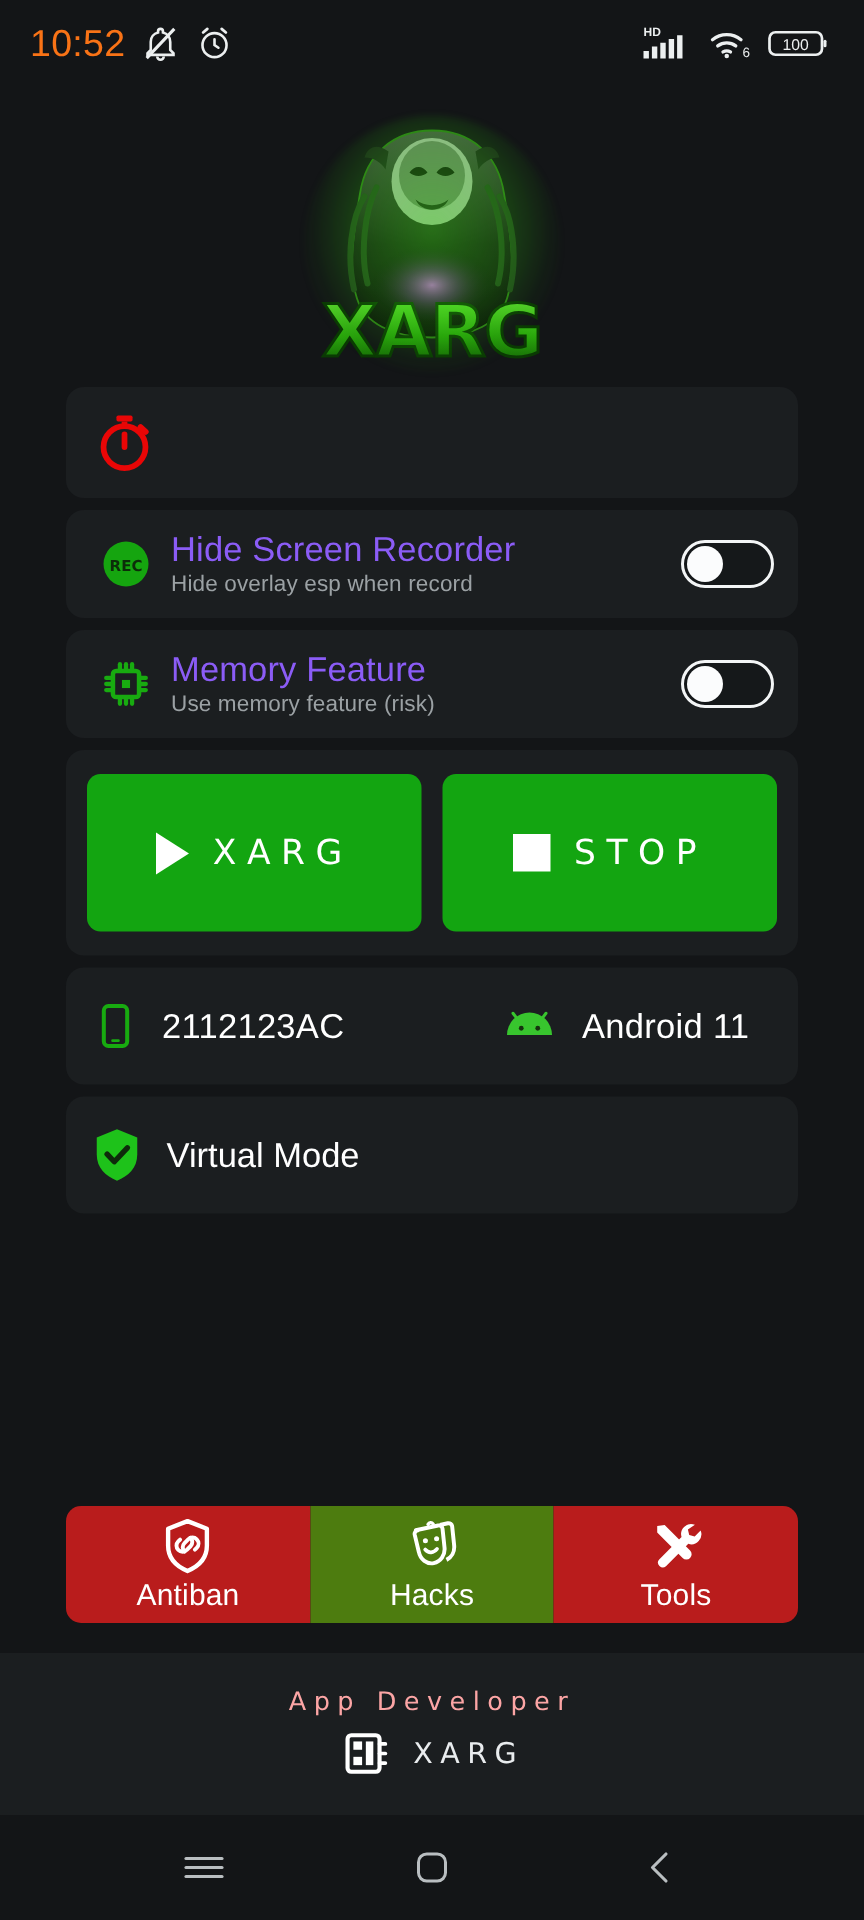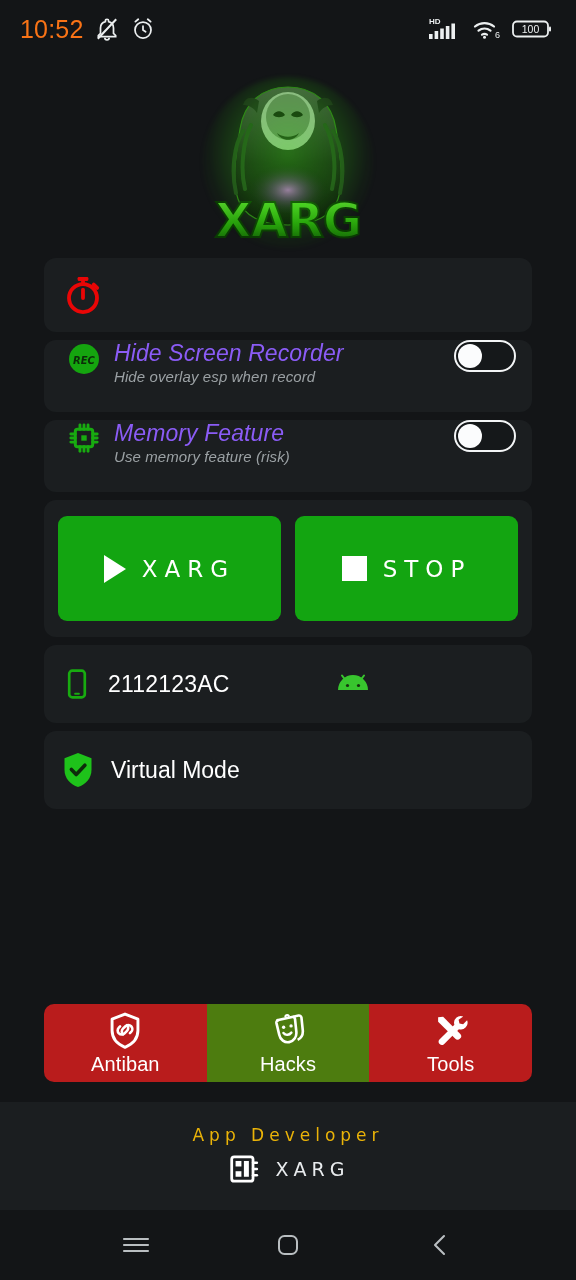--- a/index.html
+++ b/index.html
@@ -55,23 +55,22 @@
     margin-bottom:8px;
   }
   .card-timer {
     height:74px;
     display:flex; align-items:center;
     padding-left:16px;
   }
 
   .row-toggle {
     height:72px;
-    display:flex; align-items:flex-start;
+    display:flex; align-items:center;
     padding:0 16px 0 14px;
-    font-style:italic;
   }
   .row-ico { width:52px; flex:0 0 52px; display:flex; align-items:center; justify-content:center; }
   .row-text { flex:1 1 auto; padding-left:4px; }
   .row-title {
     color:#8b5cf6; font-size:23px; line-height:27px;
     font-weight:400; letter-spacing:0.1px;
   }
   .row-sub {
     color:#9ba1a4; font-size:15px; line-height:20px; letter-spacing:0.1px;
   }
@@ -150,21 +149,21 @@
   .tab-label { color:#ffffff; font-size:20px; letter-spacing:0.1px; }
 
   
   .footer {
     flex:0 0 108px; margin-top:20px;
     background:#1b1e20;
     display:flex; flex-direction:column; align-items:center; justify-content:center;
     gap:6px;
   }
   .footer-title {
-    color:#eab308; font-size:17px; letter-spacing:5px;
+    color:#fca5a5; font-size:17px; letter-spacing:5px;
     font-family:"DejaVu Sans", sans-serif;
   }
   .footer-row { display:flex; align-items:center; gap:13px; }
   .footer-name {
     color:#e9ecee; font-size:19px; letter-spacing:5px;
     font-family:"DejaVu Sans", sans-serif;
   }
 
   
   .navbar {
@@ -339,20 +338,21 @@
         <span class="dev-label">2112123AC</span>
       </div>
       <div class="dev-cell">
         <svg width="42" height="30" viewBox="0 0 42 30">
           <path d="M6 21a15 15 0 0 1 30 0z" fill="#38c52e"></path>
           <line x1="10" y1="6.5" x2="14.5" y2="12.5" stroke="#38c52e" stroke-width="2" stroke-linecap="round"></line>
           <line x1="32" y1="6.5" x2="27.5" y2="12.5" stroke="#38c52e" stroke-width="2" stroke-linecap="round"></line>
           <circle cx="15.5" cy="16.5" r="1.6" fill="#16320f"></circle>
           <circle cx="26.5" cy="16.5" r="1.6" fill="#16320f"></circle>
         </svg>
+        <span class="dev-label">Android 11</span>
       </div>
     </div>
 
     <div class="card card-virtual">
       <svg width="36" height="42" viewBox="0 0 24 26">
         <path d="M12 1.6 21 5.2v7.6c0 6-4 9.6-9 11.6-5-2-9-5.6-9-11.6V5.2z" fill="#1ec21a"></path>
         <path d="M7.6 12.6 10.8 16l5.8-6.2" fill="none" stroke="#0e2a0b" stroke-width="2.4" stroke-linecap="round" stroke-linejoin="round"></path>
       </svg>
       <span class="virt-label">Virtual Mode</span>
     </div>

